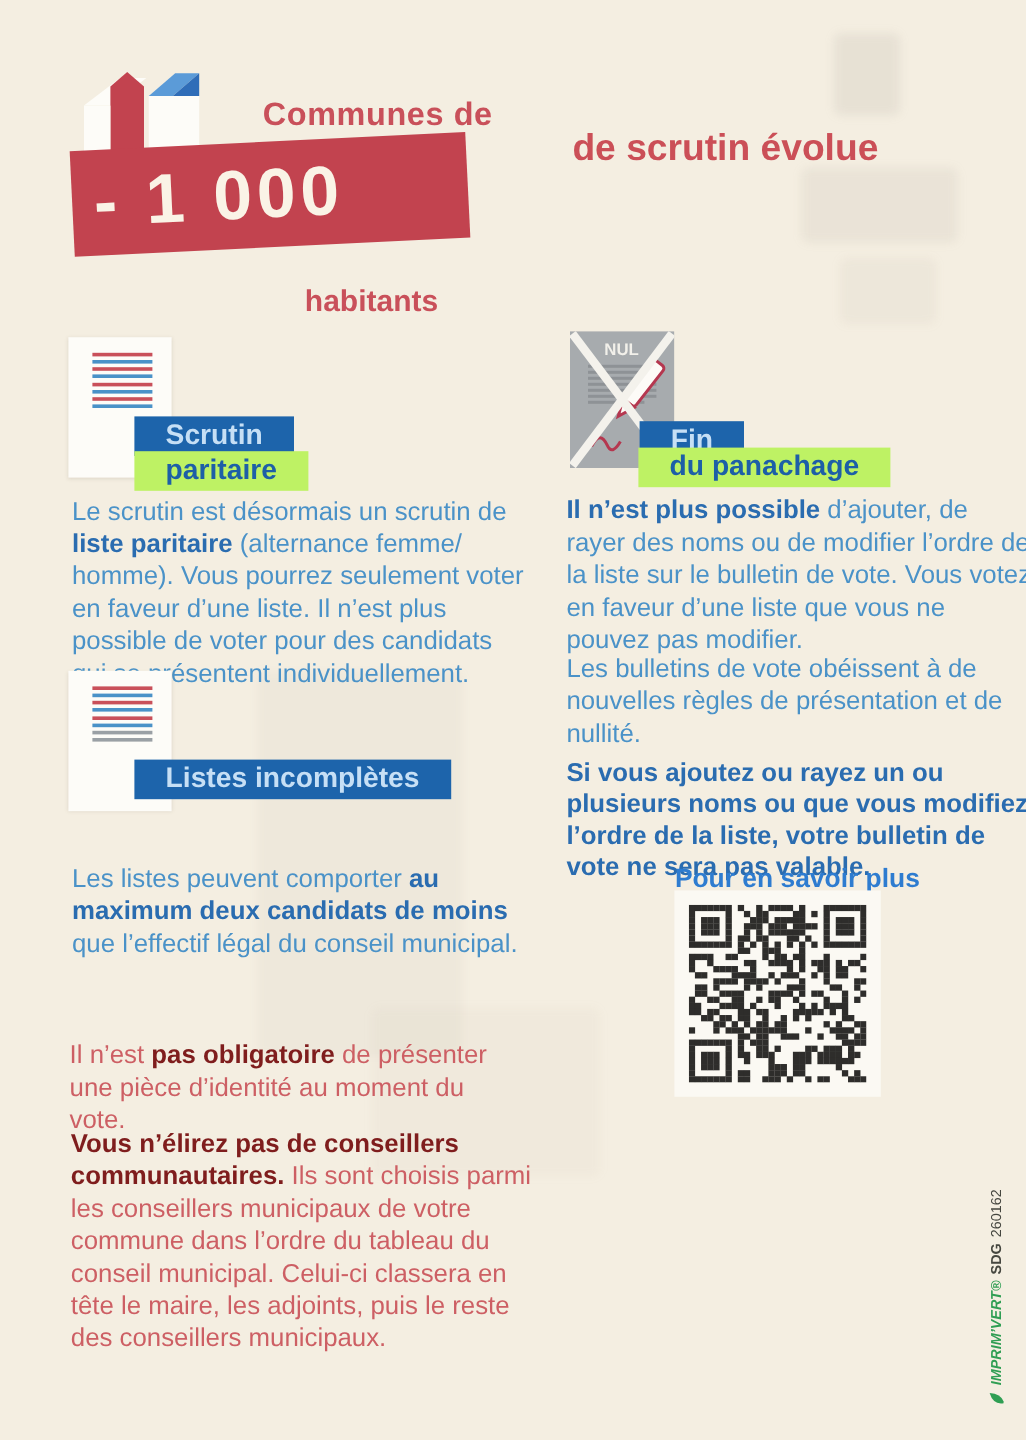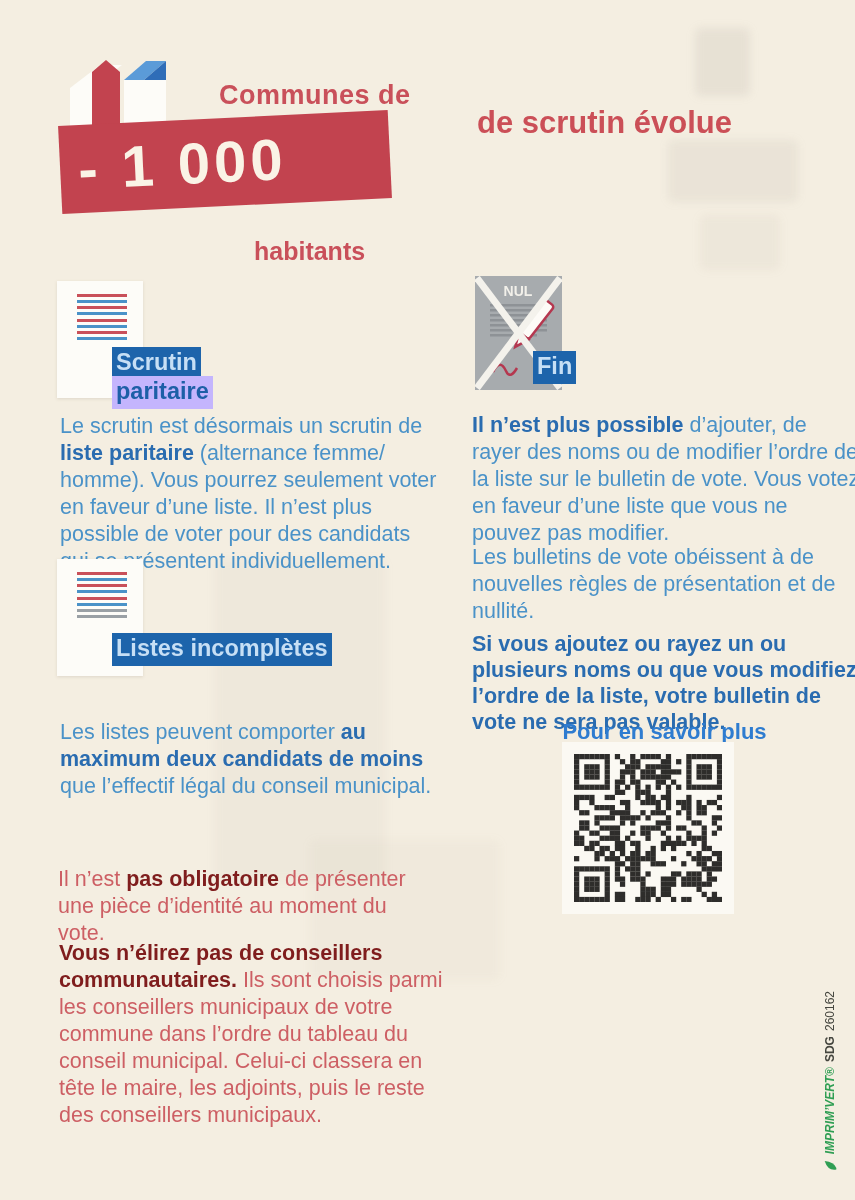--- a/index.html
+++ b/index.html
@@ -21,23 +21,23 @@
   }
   .suffix{position:absolute;left:254px;top:197px;font-size:25px;font-weight:600;color:#c9505a;margin-top:40px;}
   .main-title{
     position:absolute;left:477px;top:104px;font-size:31px;line-height:37px;
     font-weight:800;color:#cb4f57;
   }
   
   .doc-icon{position:absolute;width:86px;height:117px;background:#fdfcf8;box-shadow:0 1px 3px rgba(120,110,90,.18);}
   .doc-icon .ln{position:absolute;left:20px;width:50px;height:3px;}
   
-  .badge{position:absolute;padding:2px 4px 4px;font-size:23.5px;font-weight:800;white-space:nowrap;}
+  .badge{position:absolute;padding:2px 26px 4px;font-size:23.5px;font-weight:800;white-space:nowrap;}
   .badge.dark{background:#1d64ab;color:#c6dff5;}
-  .badge.light{background:#c4b5fd;color:#1d5fa7;}
+  .badge.light{background:#bef264;color:#1d5fa7;}
   
   .para{position:absolute;font-size:21.5px;line-height:27px;}
   .para.blue{color:#4a92c8;}
   .para.blue b{color:#2a6cb0;}
   .para.red{color:#cd5f64;}
   .para.red b{color:#7f1d1d;}
   .para.bold-blue{color:#2a6cb0;font-weight:800;line-height:26px;}
   .sub-heading{position:absolute;font-size:32px;font-weight:800;color:#cb4f57;}
   
   .qr-label{position:absolute;left:472px;top:719px;width:385px;text-align:center;
@@ -132,20 +132,21 @@
     <rect x="15" y="58" width="47" height="2.5" fill="#8e9296"></rect>
     <g transform="rotate(38 55 52)">
       <rect x="49" y="20" width="12" height="42" rx="3" fill="#fdfbf7" stroke="#b5374f" stroke-width="2.5"></rect>
       <path d="M49,62 L61,62 L55,76 Z" fill="#fdfbf7" stroke="#b5374f" stroke-width="2.5"></path>
     </g>
     <path d="M18,96 q7,-14 13,-1 q4,9 11,-3" fill="none" stroke="#b5374f" stroke-width="2.5"></path>
     <line x1="2" y1="2" x2="85" y2="112" stroke="#f4f2ec" stroke-width="7"></line>
     <line x1="85" y1="2" x2="2" y2="112" stroke="#f4f2ec" stroke-width="7"></line>
   </svg>
   <div class="badge dark" style="left:533px;top:351px;">Fin</div>
+  <div class="badge light" style="left:532px;top:373px;">du panachage</div>
 
   <div class="para blue" style="left:472px;top:412px;width:388px;">
     <b>Il n’est plus possible</b><span> d’ajouter, de rayer des noms ou de modifier l’ordre de la liste sur le bulletin de vote. Vous votez en faveur d’une liste que vous ne pouvez pas modifier.</span>
   </div>
   <div class="para blue" style="left:472px;top:544px;width:388px;">
     <span>Les bulletins de vote obéissent à de nouvelles règles de présentation et de nullité.</span>
   </div>
   <div class="para bold-blue" style="left:472px;top:631px;width:398px;">
     <span>Si vous ajoutez ou rayez un ou plusieurs noms ou que vous modifiez l’ordre de la liste, votre bulletin de vote ne sera pas valable.</span>
   </div>

